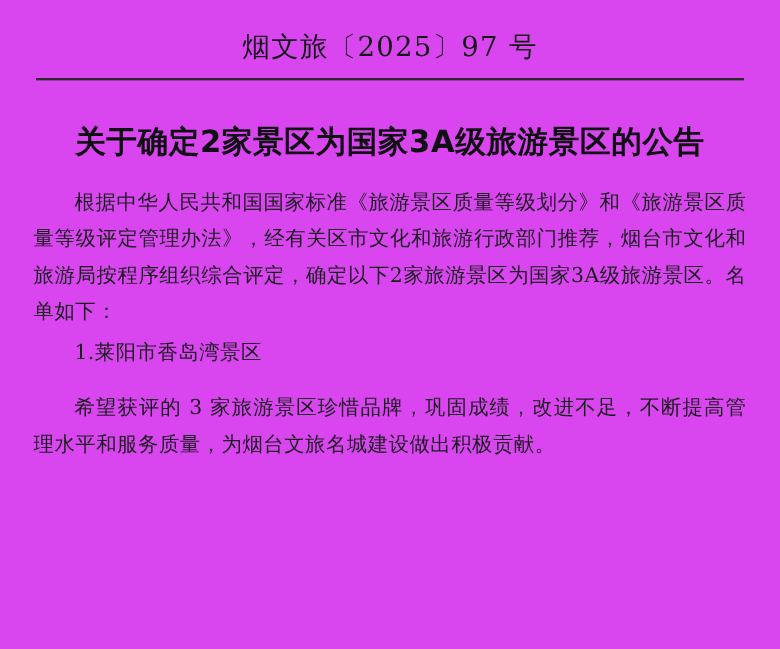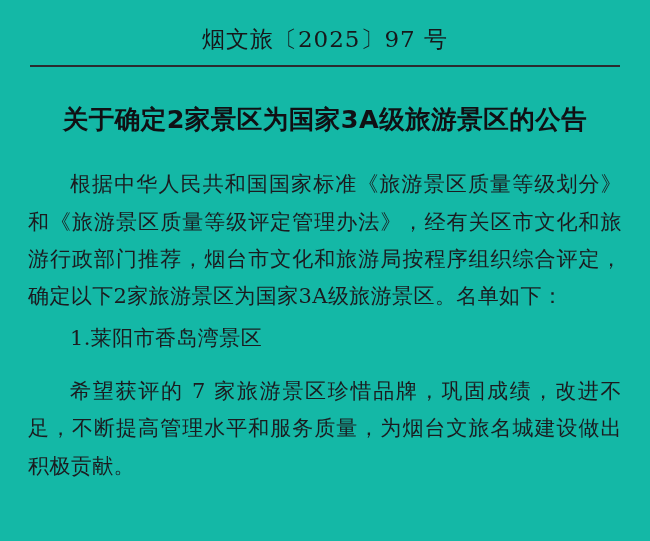--- a/index.html
+++ b/index.html
@@ -13,21 +13,21 @@
     font-family: "DejaVu Serif", "Liberation Serif", serif;
     color: #1a1a1a;
     overflow: hidden;
   }
   .page {
     position: relative;
     width: 650px;
     height: 541px;
     box-sizing: border-box;
     padding: 0 28px;
-    background: #14b8a6;
+    background: #d946ef;
   }
   .doc-number {
     text-align: center;
     font-size: 23px;
     letter-spacing: 1px;
     color: #17171a;
     padding-top: 24px;
     padding-bottom: 10px;
     font-family: "DejaVu Serif", "Liberation Serif", serif;
   }
@@ -36,26 +36,26 @@
     background: #2b2b2f;
     margin: 0 2px 6px 2px;
   }
   .doc-title {
     text-align: center;
     font-size: 25.5px;
     font-weight: bold;
     letter-spacing: 0.5px;
     color: #101014;
     margin-top: 36px;
-    margin-bottom: 30px;
+    margin-bottom: 18px;
     line-height: 1.3;
     font-family: "DejaVu Sans", "Liberation Sans", sans-serif;
   }
   .body-text {
-    font-size: 21px;
+    font-size: 17px;
     line-height: 1.78;
     color: #1b1b1f;
     letter-spacing: 0.4px;
     text-align: justify;
     font-family: "DejaVu Serif", "Liberation Serif", serif;
   }
   .para {
     margin: 0 0 2px 0;
     text-indent: 2em;
   }
@@ -80,16 +80,16 @@
   <h1 class="doc-title">关于确定2家景区为国家3A级旅游景区的公告</h1>
 
   <div class="body-text">
 
     <p class="para">根据中华人民共和国国家标准《旅游景区质量等级划分》和《旅游景区质量等级评定管理办法》，经有关区市文化和旅游行政部门推荐，烟台市文化和旅游局按程序组织综合评定，确定以下2家旅游景区为国家3A级旅游景区。名单如下：</p>
 
     <div class="list-block">
       <p class="list-item">1.莱阳市香岛湾景区</p>
     </div>
 
-    <p class="para">希望获评的 7 家旅游景区珍惜品牌，巩固成绩，改进不足，不断提高管理水平和服务质量，为烟台文旅名城建设做出积极贡献。</p>
+    <p class="para">希望获评的 3 家旅游景区珍惜品牌，巩固成绩，改进不足，不断提高管理水平和服务质量，为烟台文旅名城建设做出积极贡献。</p>
 
   </div>
 </div>
 
 </body></html>

